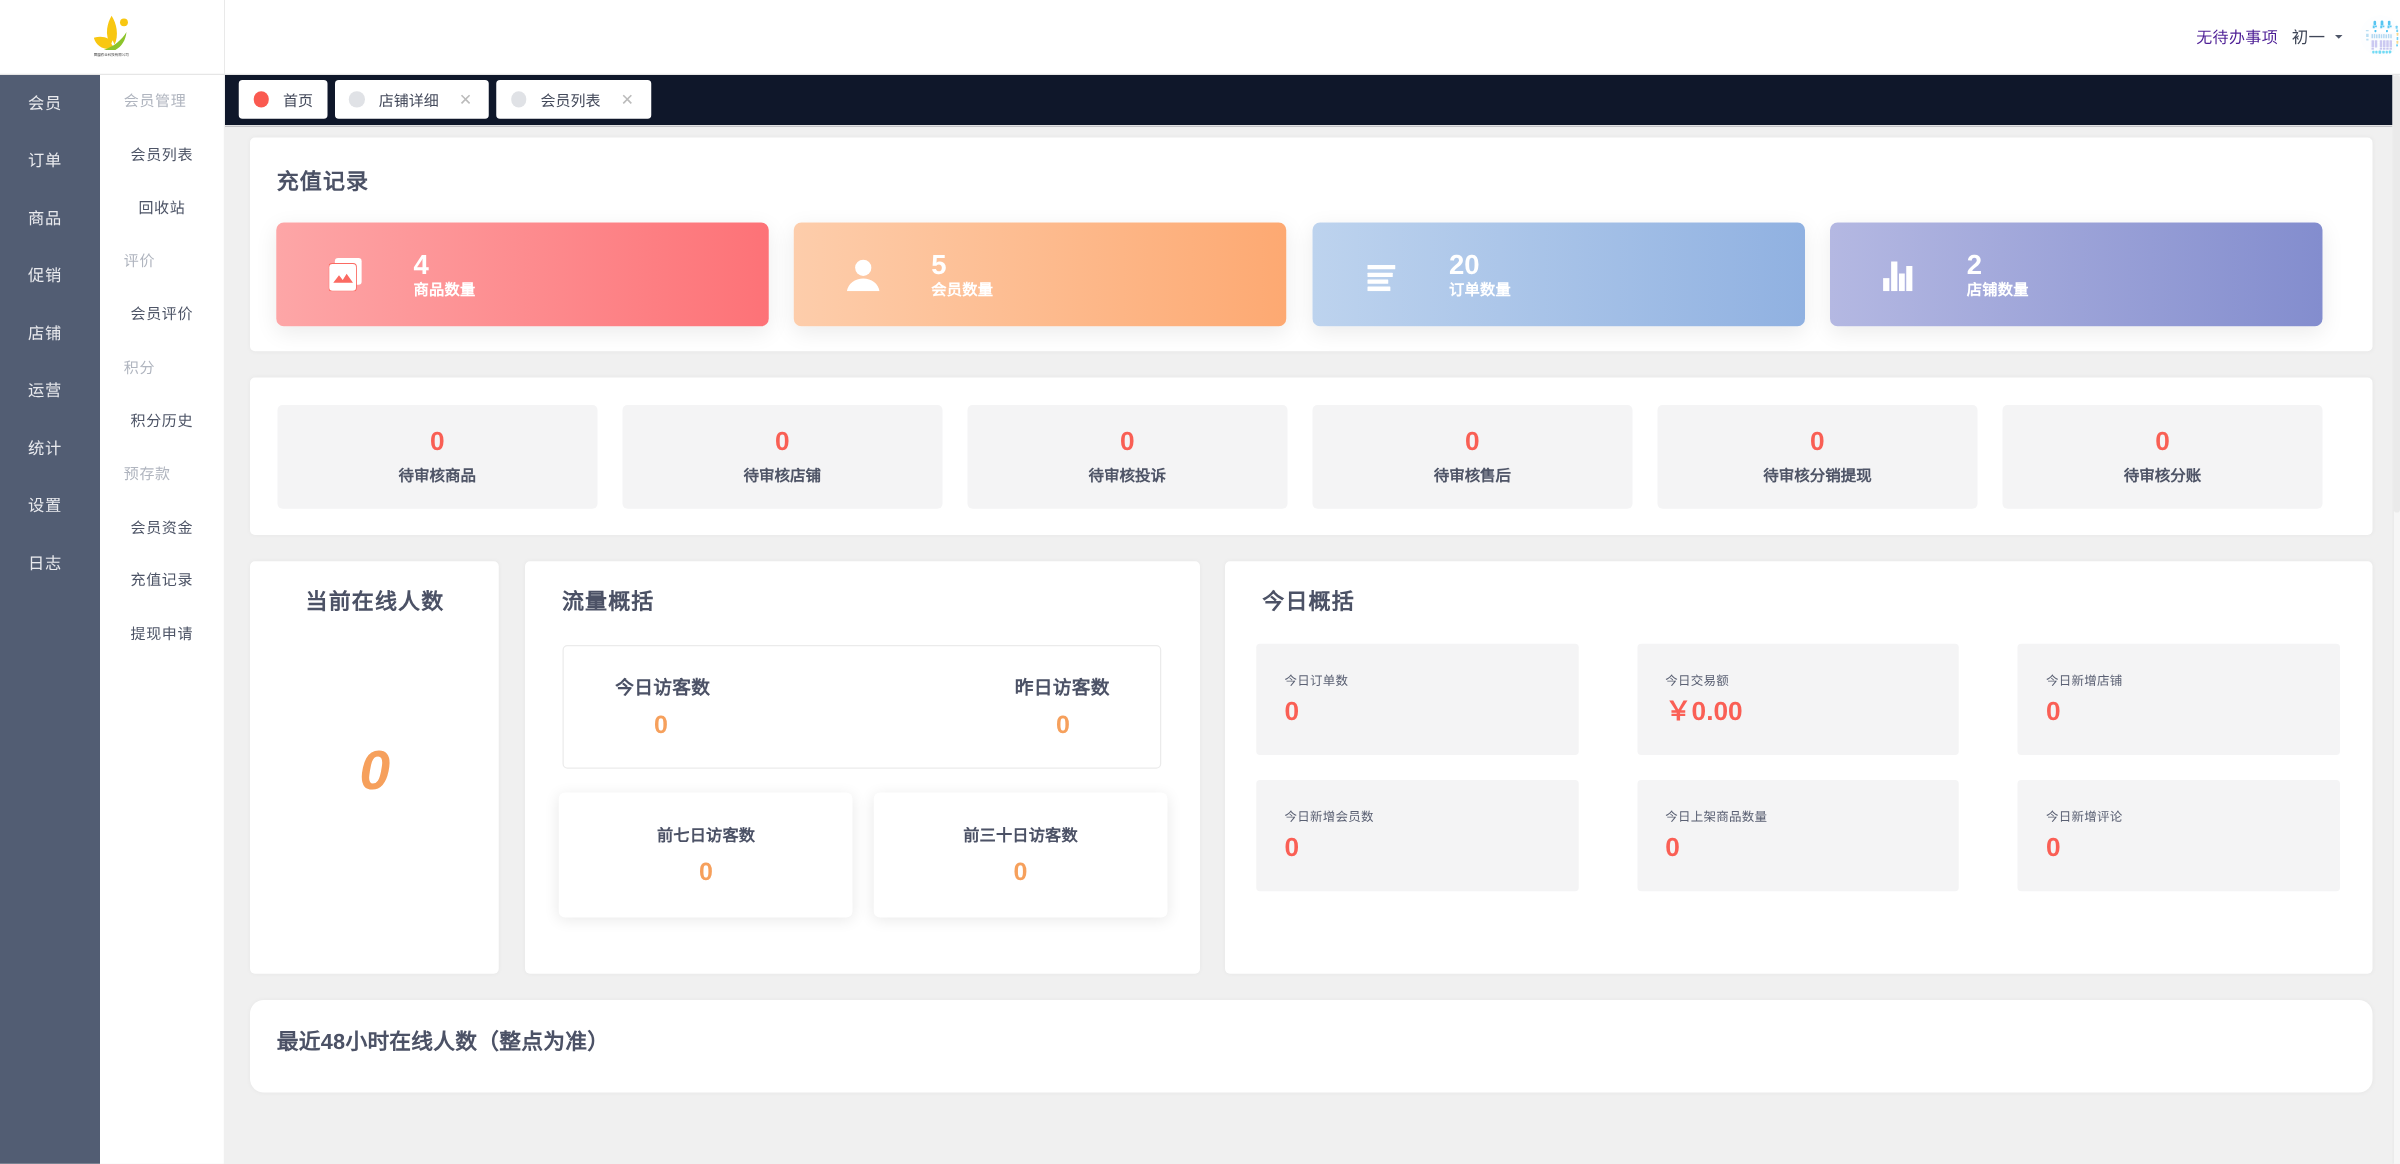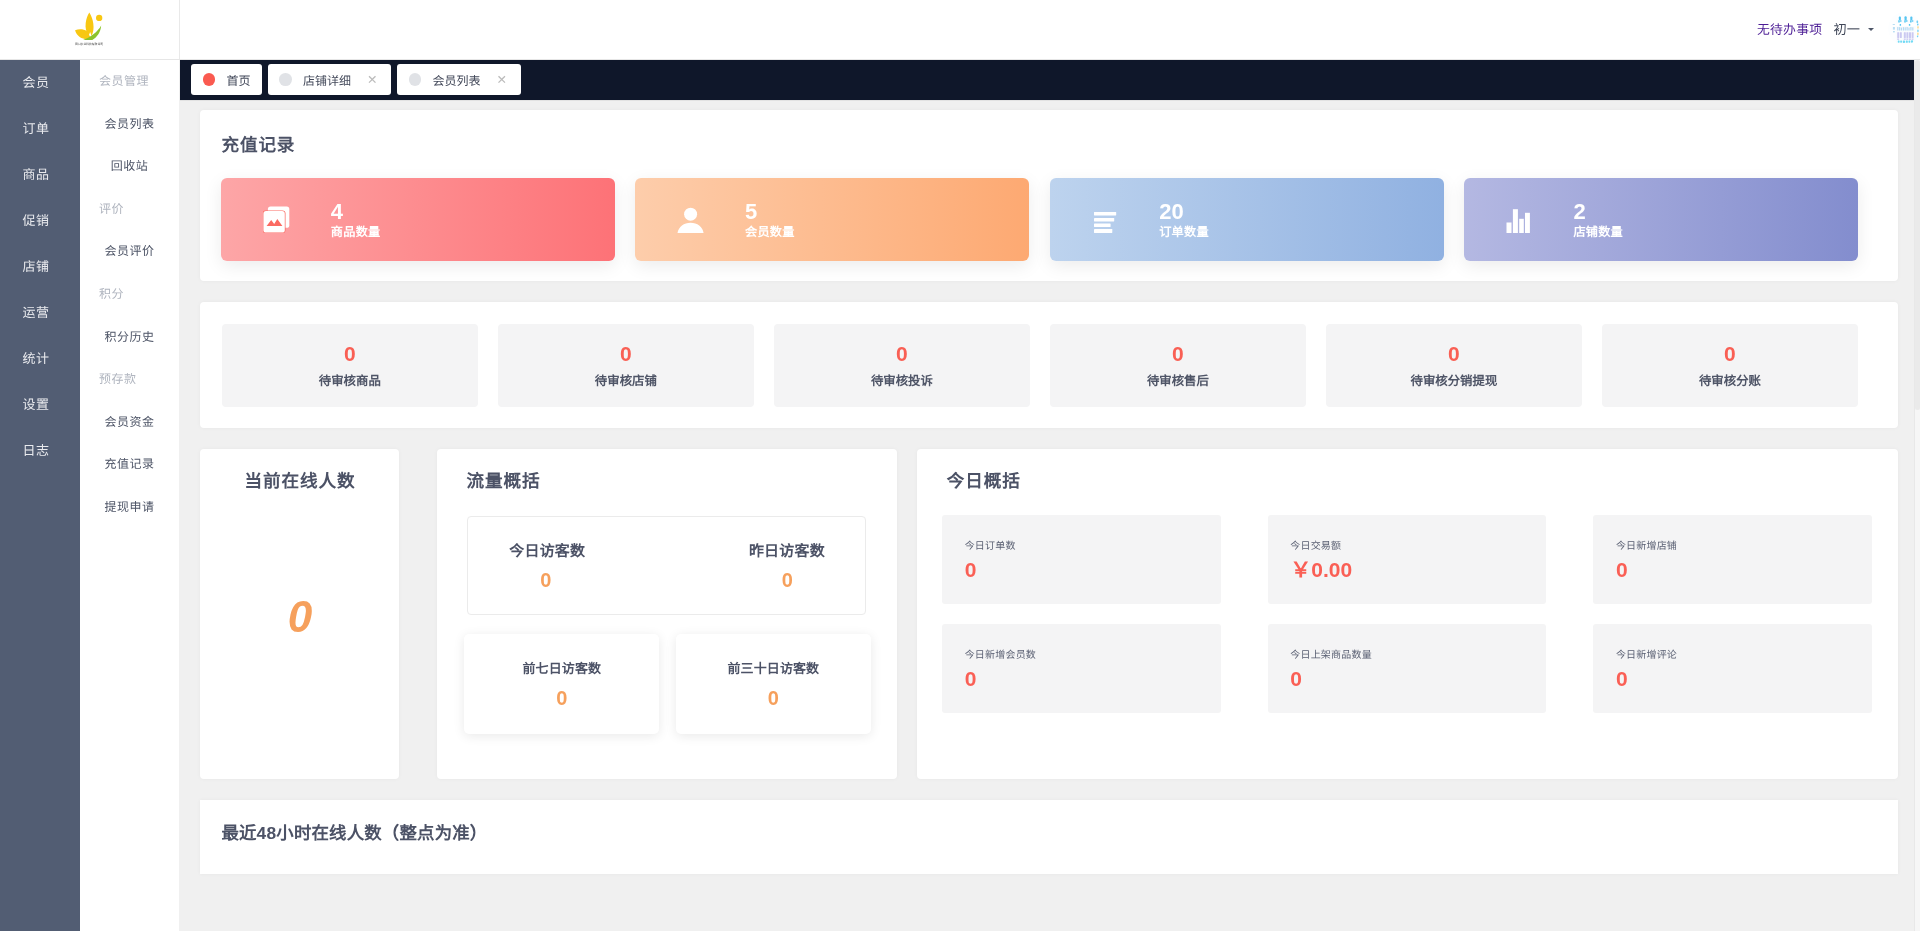--- a/index.html
+++ b/index.html
@@ -93,21 +93,21 @@
   .td { flex: 1; height: 83px; background: #f4f4f5; border-radius: 4px; display: flex;
         flex-direction: column; align-items: center; justify-content: center; }
   .td .n { color: #f95f54; font-size: 21px; font-weight: bold; line-height: 21px;}
   .td .t { color: #4f5567; font-size: 12.4px; font-weight: bold; margin-top: 11px; line-height: 13px;}
 
   
   .mid { display: flex; gap: 20.2px; margin-bottom: 21.1px; height: 329.8px; }
   .online { width: 199.1px; background: #fff; border-radius: 4px; box-shadow: 0 0 4px rgba(0,0,0,.045); }
   .online .h { text-align: center; font-size: 17.6px; font-weight: bold; color: #4c5266; padding-top: 21px; letter-spacing: .9px; line-height:22px;}
   .online .v { text-align: center; font-size: 44px; font-weight: bold; color: #f6a05c; font-style: italic; padding-top: 103px; line-height: 44px;}
-  .traffic { width: 460px; background: #fff; border-radius: 4px; box-shadow: 0 0 4px rgba(0,0,0,.045); margin-left: 17px; }
+  .traffic { width: 540px; background: #fff; border-radius: 4px; box-shadow: 0 0 4px rgba(0,0,0,.045); }
   .traffic > .card-title { padding: 21px 0 0 29.9px; }
   .today > .card-title { padding: 21px 0 0 30px; }
   .tf-box { margin: 23.3px 30.2px 0 29.9px; border: 1px solid #ebebeb; border-radius: 4px; height: 99.7px;
             display: flex; align-items: center; }
   .tf-half { flex: 1; display: flex; flex-direction: column; align-items: center; }
   .tf-half:first-child { align-items: flex-start; padding-left: 41.7px; }
   .tf-half:last-child { align-items: flex-end; padding-right: 40.6px; }
   .tf-half .k { font-size: 15px; color: #4c5266; font-weight: bold; line-height: 16px; letter-spacing: .2px;}
   .tf-half .v { font-size: 20px; color: #f6a05c; font-weight: bold; margin-top: 13px; line-height: 16px; }
   .tf-half:first-child .v { margin-left: 31px; }
@@ -118,21 +118,21 @@
           box-shadow: 0 2px 12px rgba(0,0,0,.09);
           display: flex; flex-direction: column; align-items: center; justify-content: flex-start; padding-top: 27px; text-align: right; }
   .tf-c .k { font-size: 13px; color: #4c5266; font-weight: bold; line-height: 15px; letter-spacing:.1px;}
   .tf-c .v { font-size: 20px; color: #f6a05c; font-weight: bold; margin-top: 14px; line-height: 16px;}
   .today { flex: 1; background: #fff; border-radius: 4px; box-shadow: 0 0 4px rgba(0,0,0,.045); }
   .tg-grid { display: grid; grid-template-columns: repeat(3,1fr); gap: 20.3px 47px; padding: 22.9px 26.5px 0 25.2px; }
   .tg { height: 88.6px; background: #f4f4f5; border-radius: 3px; padding: 23.5px 0 0 22.6px; }
   .tg .k { font-size: 10px; color: #5a6073; font-weight: normal; line-height: 14px; letter-spacing: .2px;}
   .tg .v { font-size: 21px; color: #fa5f55; font-weight: bold; margin-top: 6px; line-height: 21px;}
 
-  .bottom { background: #fff; border-radius: 0; height: 73.4px; box-shadow: 0 0 4px rgba(0,0,0,.045); }
+  .bottom { background: #fff; border-radius: 11px; height: 73.4px; box-shadow: 0 0 4px rgba(0,0,0,.045); }
 
   
   .scrollbar { position: absolute; right: 0; top: 60px; width: 6px; height: 871px;
                background: #f6f6f6; z-index: 12; border-left: 1px solid #e8e8e8; }
   .scrollbar .thumb { position: absolute; left: 0px; top: 0; width: 5px; height: 350px;
                       background: #eaeaea; border-radius: 3px; }
   .bottom .h { font-size: 17.4px; font-weight: bold; color: #4c5266; padding: 22px 0 0 21px; letter-spacing: .2px; line-height:22px;}
 </style>
 </head>
 <body>

